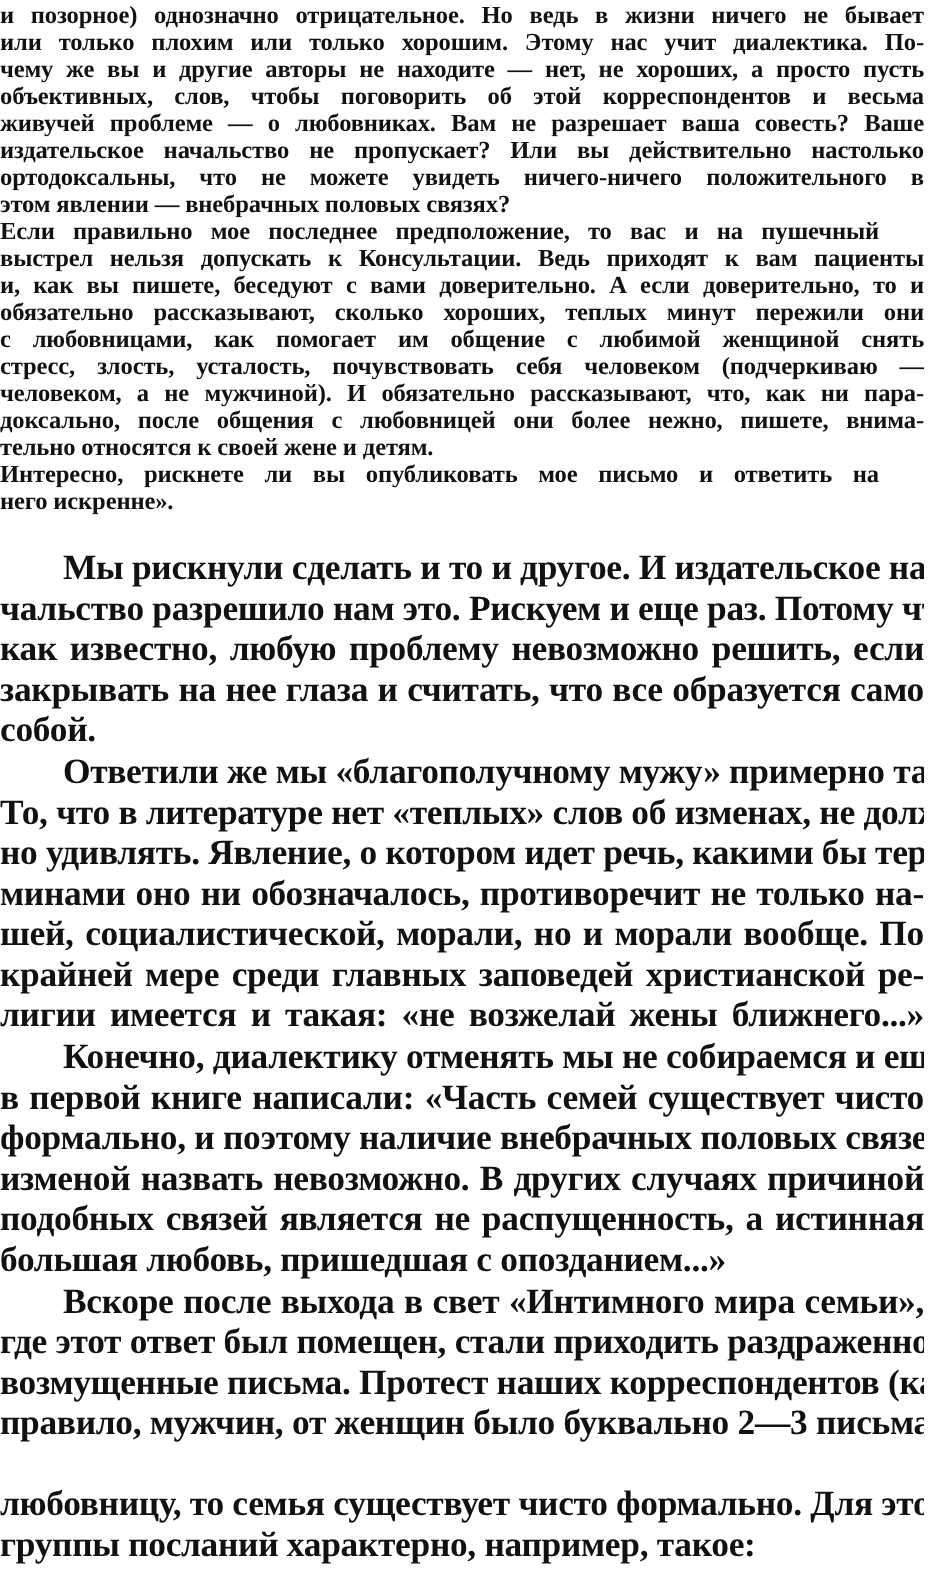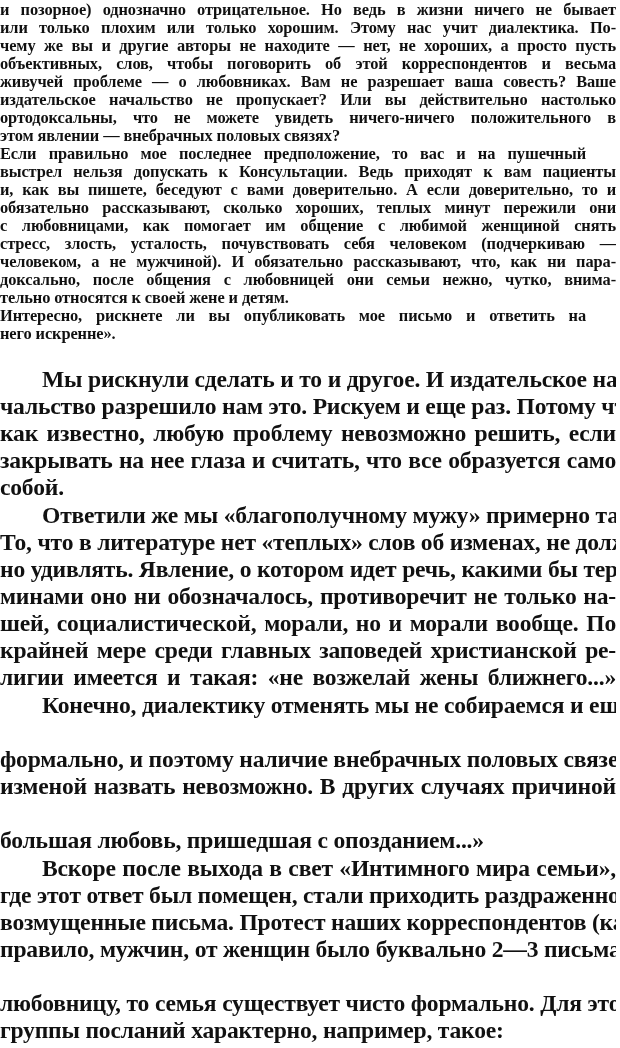--- a/index.html
+++ b/index.html
@@ -34,40 +34,42 @@
   <div class="line small" style="top:91px">издательское начальство не пропускает? Или вы действительно настолько</div>
   <div class="line small" style="top:109px">ортодоксальны, что не можете увидеть ничего-ничего положительного в</div>
   <div class="line small last" style="top:127px">этом явлении — внебрачных половых связях?</div>
   <div class="line small indent" style="top:145px">Если правильно мое последнее предположение, то вас и на пушечный</div>
   <div class="line small" style="top:163px">выстрел нельзя допускать к Консультации. Ведь приходят к вам пациенты</div>
   <div class="line small" style="top:181px">и, как вы пишете, беседуют с вами доверительно. А если доверительно, то и</div>
   <div class="line small" style="top:199px">обязательно рассказывают, сколько хороших, теплых минут пережили они</div>
   <div class="line small" style="top:217px">с любовницами, как помогает им общение с любимой женщиной снять</div>
   <div class="line small" style="top:235px">стресс, злость, усталость, почувствовать себя человеком (подчеркиваю —</div>
   <div class="line small" style="top:253px">человеком, а не мужчиной). И обязательно рассказывают, что, как ни пара-</div>
-  <div class="line small" style="top:271px">доксально, после общения с любовницей они семьи нежно, чутко, внима-</div>
+  <div class="line small" style="top:271px">доксально, после общения с любовницей они более нежно, пишете, внима-</div>
   <div class="line small last" style="top:289px">тельно относятся к своей жене и детям.</div>
   <div class="line small indent" style="top:307px">Интересно, рискнете ли вы опубликовать мое письмо и ответить на</div>
   <div class="line small last" style="top:325px">него искренне».</div>
 
   <div class="line large indent" style="top:366px">Мы рискнули сделать и то и другое. И издательское на-</div>
   <div class="line large" style="top:393px">чальство разрешило нам это. Рискуем и еще раз. Потому что,</div>
   <div class="line large" style="top:420px">как известно, любую проблему невозможно решить, если</div>
   <div class="line large" style="top:447px">закрывать на нее глаза и считать, что все образуется само</div>
   <div class="line large last" style="top:474px">собой.</div>
   <div class="line large indent" style="top:502px">Ответили же мы «благополучному мужу» примерно так.</div>
   <div class="line large" style="top:529px">То, что в литературе нет «теплых» слов об изменах, не долж-</div>
   <div class="line large" style="top:556px">но удивлять. Явление, о котором идет речь, какими бы тер-</div>
   <div class="line large" style="top:583px">минами оно ни обозначалось, противоречит не только на-</div>
   <div class="line large" style="top:610px">шей, социалистической, морали, но и морали вообще. По</div>
   <div class="line large" style="top:637px">крайней мере среди главных заповедей христианской ре-</div>
   <div class="line large" style="top:664px">лигии имеется и такая: «не возжелай жены ближнего...»</div>
   <div class="line large indent" style="top:692px">Конечно, диалектику отменять мы не собираемся и еще</div>
+  <div class="line large" style="top:719px">в первой книге написали: «Часть семей существует чисто</div>
   <div class="line large" style="top:746px">формально, и поэтому наличие внебрачных половых связей</div>
   <div class="line large" style="top:773px">изменой назвать невозможно. В других случаях причиной</div>
+  <div class="line large" style="top:800px">подобных связей является не распущенность, а истинная</div>
   <div class="line large last" style="top:827px">большая любовь, пришедшая с опозданием...»</div>
   <div class="line large indent" style="top:855px">Вскоре после выхода в свет «Интимного мира семьи»,</div>
   <div class="line large" style="top:882px">где этот ответ был помещен, стали приходить раздраженно-</div>
   <div class="line large" style="top:909px">возмущенные письма. Протест наших корреспондентов (как</div>
   <div class="line large" style="top:936px">правило, мужчин, от женщин было буквально 2—3 письма)</div>
   <div class="line large" style="top:990px">любовницу, то семья существует чисто формально. Для этой</div>
   <div class="line large last" style="top:1017px">группы посланий характерно, например, такое:</div>
 </div>
 
 </body></html>

